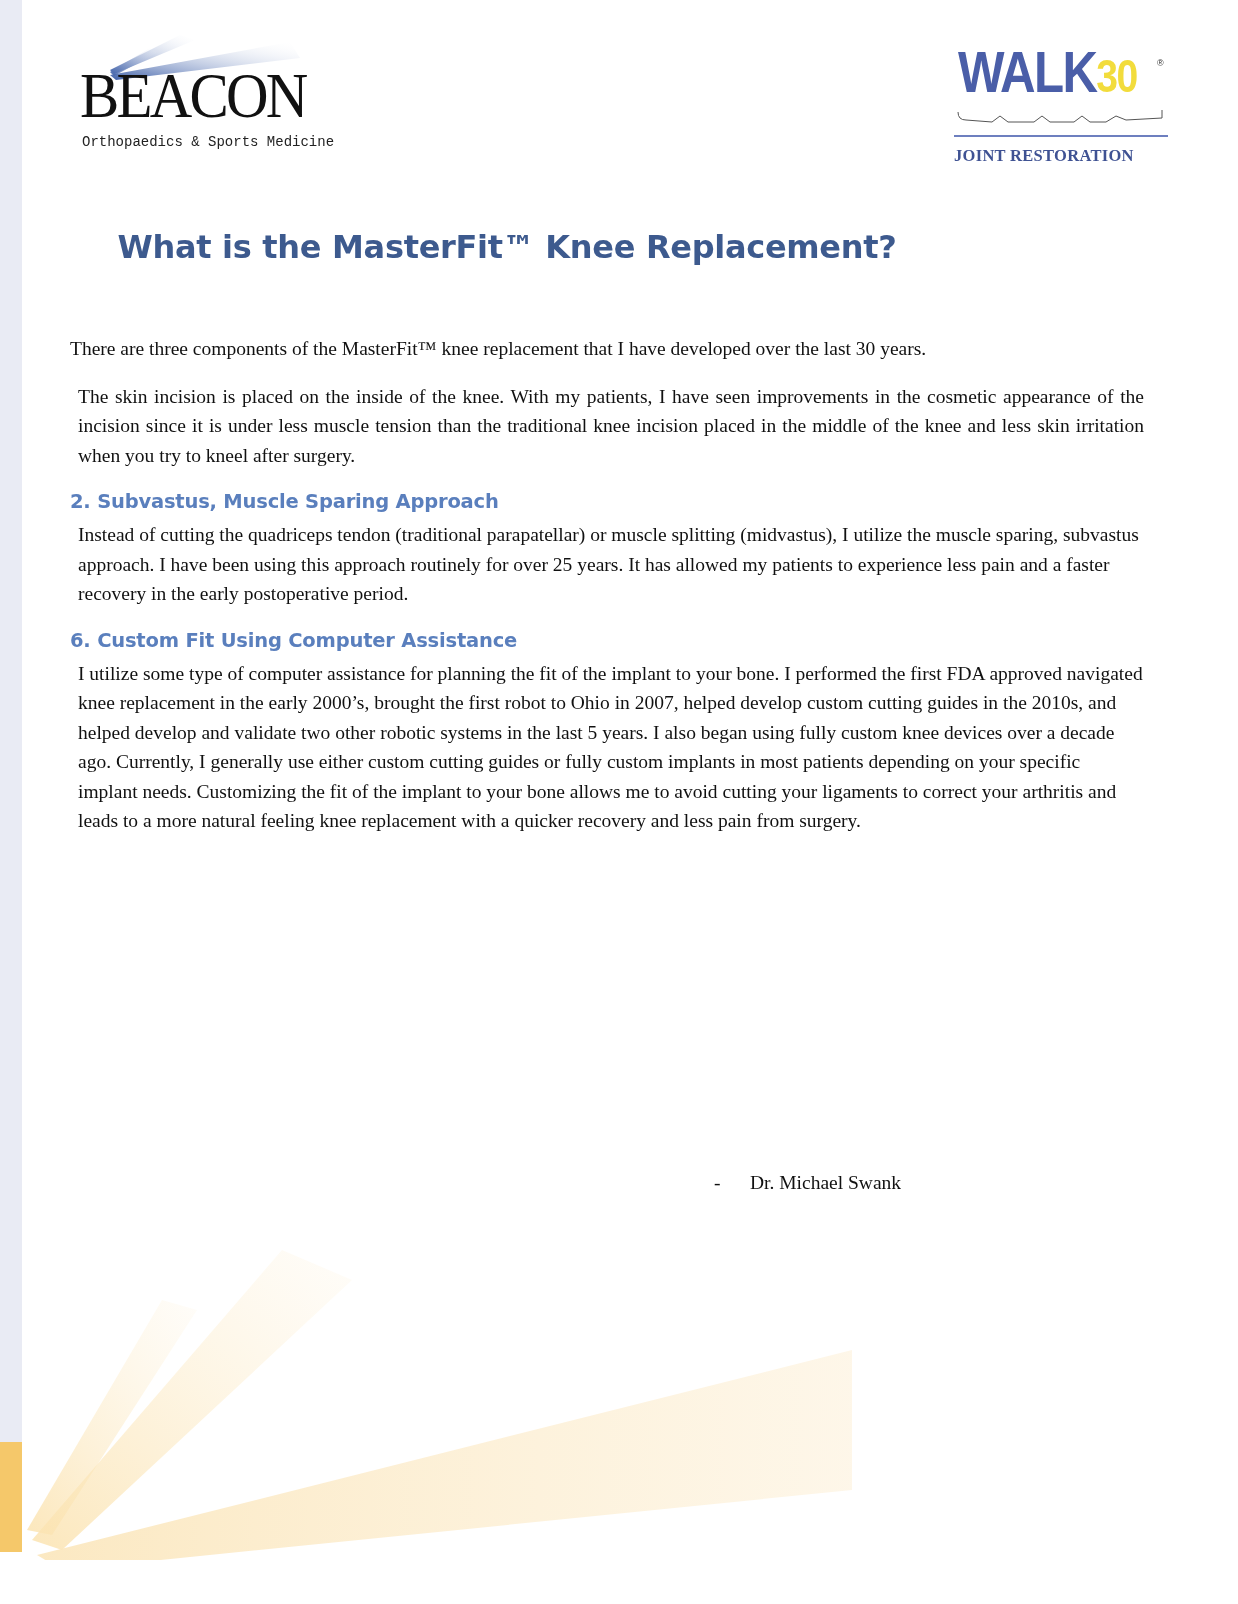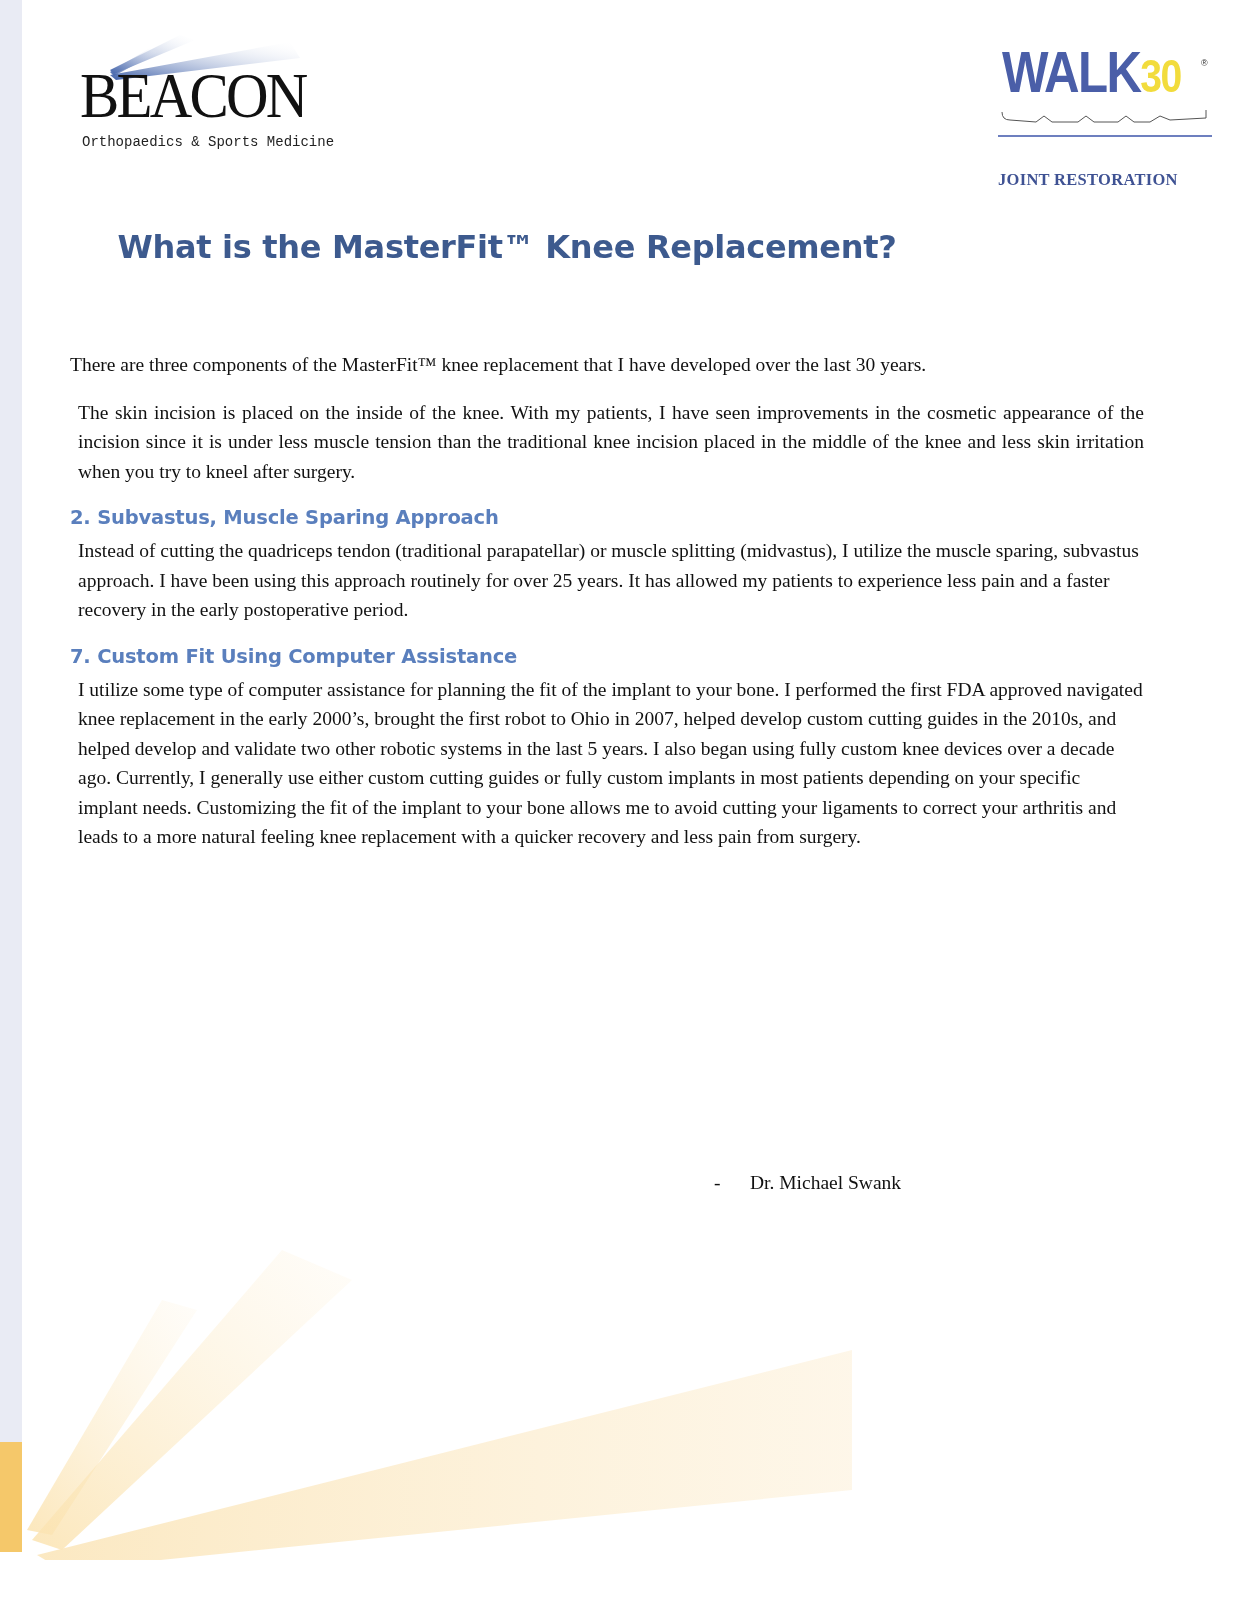--- a/index.html
+++ b/index.html
@@ -74,21 +74,21 @@
       top: 104px;
       font-family: Liberation Mono, monospace;
       font-size: 14px;
       color: #222222;
       white-space: nowrap;
     }
 
     
     .walk-logo {
       position: absolute;
-      left: 996px;
+      left: 952px;
       top: 40px;
       width: 220px;
       height: 130px;
     }
     .walk-word {
       position: absolute;
       left: 6px;
       top: 2px;
       font-family: "Liberation Sans", "DejaVu Sans", sans-serif;
       font-weight: bold;
@@ -130,21 +130,20 @@
     .walk-sub {
       position: absolute;
       left: 2px;
       top: 106px;
       font-family: "Liberation Serif", "DejaVu Serif", serif;
       font-weight: bold;
       font-size: 16.5px;
       letter-spacing: 0.3px;
       color: #3f5293;
       white-space: nowrap;
-      margin-top: 24px;
     }
 
     
     .page-title {
       position: absolute;
       left: 0;
       top: 228px;
       width: 1014px;
       text-align: center;
       font-family: "DejaVu Sans", "Liberation Sans", sans-serif;
@@ -157,21 +156,21 @@
     
     .content {
       position: absolute;
       left: 70px;
       top: 334px;
       width: 1074px;
     }
     .intro {
       font-size: 19.5px;
       line-height: 29.5px;
-      margin: 16px 0 18px 0;
+      margin: 0 0 18px 0;
     }
     .section-heading {
       font-family: "DejaVu Sans", "Liberation Sans", sans-serif;
       font-weight: bold;
       font-size: 19.5px;
       line-height: 28px;
       color: #5a7fbd;
       margin: 0 0 4px 0;
       letter-spacing: -0.2px;
     }
@@ -254,21 +253,21 @@
   <div>
     <p class="para justify">The skin incision is placed on the inside of the knee. With my patients, I have seen improvements in the cosmetic appearance of the incision since it is under less muscle tension than the traditional knee incision placed in the middle of the knee and less skin irritation when you try to kneel after surgery.</p>
   </div>
 
   <div>
     <h2 class="section-heading">2. Subvastus, Muscle Sparing Approach</h2>
     <p class="para">Instead of cutting the quadriceps tendon (traditional parapatellar) or muscle splitting (midvastus), I utilize the muscle sparing, subvastus approach.  I have been using this approach routinely for over 25 years. It has allowed my patients to experience less pain and a faster recovery in the early postoperative period.</p>
   </div>
 
   <div>
-    <h2 class="section-heading">7. Custom Fit Using Computer Assistance</h2>
+    <h2 class="section-heading">6. Custom Fit Using Computer Assistance</h2>
     <p class="para">I utilize some type of computer assistance for planning the fit of the implant to your bone. I performed the first FDA approved navigated knee replacement in the early 2000’s, brought the first robot to Ohio in 2007, helped develop custom cutting guides in the 2010s, and helped develop and validate two other robotic systems in the last 5 years. I also began using fully custom knee devices over a decade ago. Currently, I generally use either custom cutting guides or fully custom implants in most patients depending on your specific implant needs. Customizing the fit of the implant to your bone allows me to avoid cutting your ligaments to correct your arthritis and leads to a more natural feeling knee replacement with a quicker recovery and less pain from surgery.</p>
   </div>
 
 </div>
 
 <div class="signature">
   <span class="dash">-</span><span>Dr. Michael Swank</span>
 </div>
 
 </body></html>

